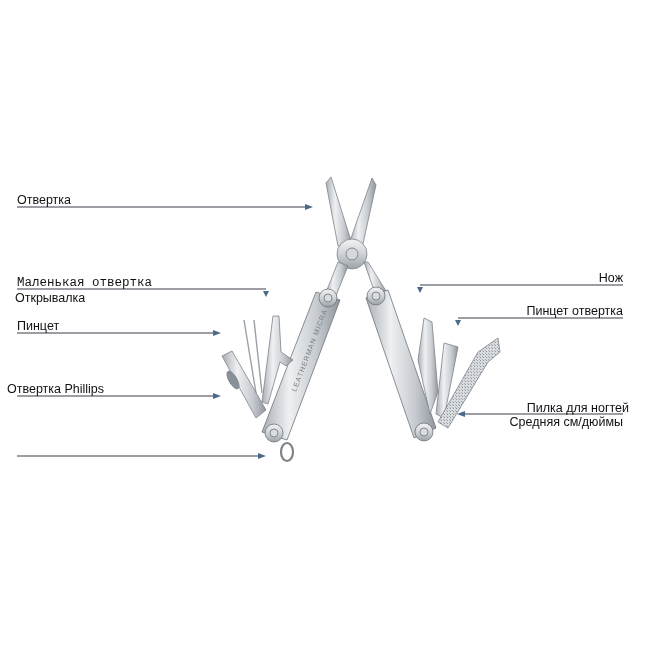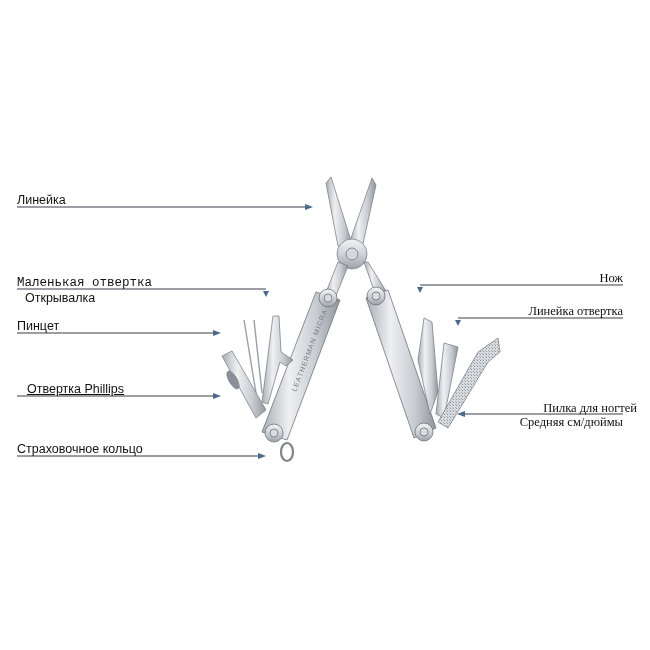--- a/index.html
+++ b/index.html
@@ -1,20 +1,20 @@
 <!DOCTYPE html>
 <html><head>
   <meta charset="utf-8">
   <style>
     html, body { margin: 0; padding: 0; background: #ffffff; }
     body { width: 650px; height: 650px; position: relative; overflow: hidden;
            font-family: "Liberation Sans", sans-serif; color: #1a1a1a; }
     .stage { position: absolute; left: 0; top: 0; width: 650px; height: 650px; }
     .label { position: absolute; font-size: 12.5px; line-height: 14px; white-space: nowrap; color: #111; }
-    .label.right { text-align: center; font-family: Liberation Serif, serif; }
+    .label.right { text-align: center; }
     .tool-svg { position: absolute; left: 0; top: 0; width: 650px; height: 650px; }
   </style>
 </head>
 <body>
 
 <div class="stage">
 
   <svg class="tool-svg" viewBox="0 0 650 650">
     <defs>
       <linearGradient id="steel" x1="0" y1="0" x2="1" y2="0">
@@ -104,25 +104,24 @@
     <g stroke="#7d838a" stroke-width="0.8">
 
       <path d="M424,318 L432,322 L438,392 L430,414 L418,360 Z" fill="url(#steel)"></path>
 
       <path d="M444,343 L458,347 L444,418 L436,414 Z" fill="url(#steel)"></path>
 
       <path d="M478,352 L498,338 L500,352 L488,362 L448,428 L438,422 Z" fill="url(#filePattern)"></path>
     </g>
   </svg>
 
-  <div class="label" style="left:17px; top:193px;">Линейка</div>
+  <div class="label" style="left:17px; top:193px;">Отвертка</div>
   <div class="label" style="left:17px; top:276px;font-family:Liberation Mono, monospace;">Маленькая отвертка</div>
-  <div class="label" style="left:25px; top:291px;">Открывалка</div>
+  <div class="label" style="left:15px; top:291px;">Открывалка</div>
   <div class="label" style="left:17px; top:319px;text-align:right;">Пинцет</div>
-  <div class="label" style="left:27px; top:382px;text-decoration:underline;">Отвертка Phillips</div>
-  <div class="label" style="left:17px; top:442px;">Страховочное кольцо</div>
+  <div class="label" style="left:7px; top:382px;">Отвертка Phillips</div>
 
   <div class="label right" style="right:27px; top:271px;">Нож</div>
-  <div class="label right" style="right:27px; top:304px;">Линейка отвертка</div>
-  <div class="label right" style="right:13px; top:401px;">Пилка для ногтей</div>
+  <div class="label right" style="right:27px; top:304px;">Пинцет отвертка</div>
+  <div class="label right" style="right:21px; top:401px;">Пилка для ногтей</div>
   <div class="label right" style="right:27px; top:415px;">Средняя см/дюймы</div>
 
 </div>
 
 </body></html>

